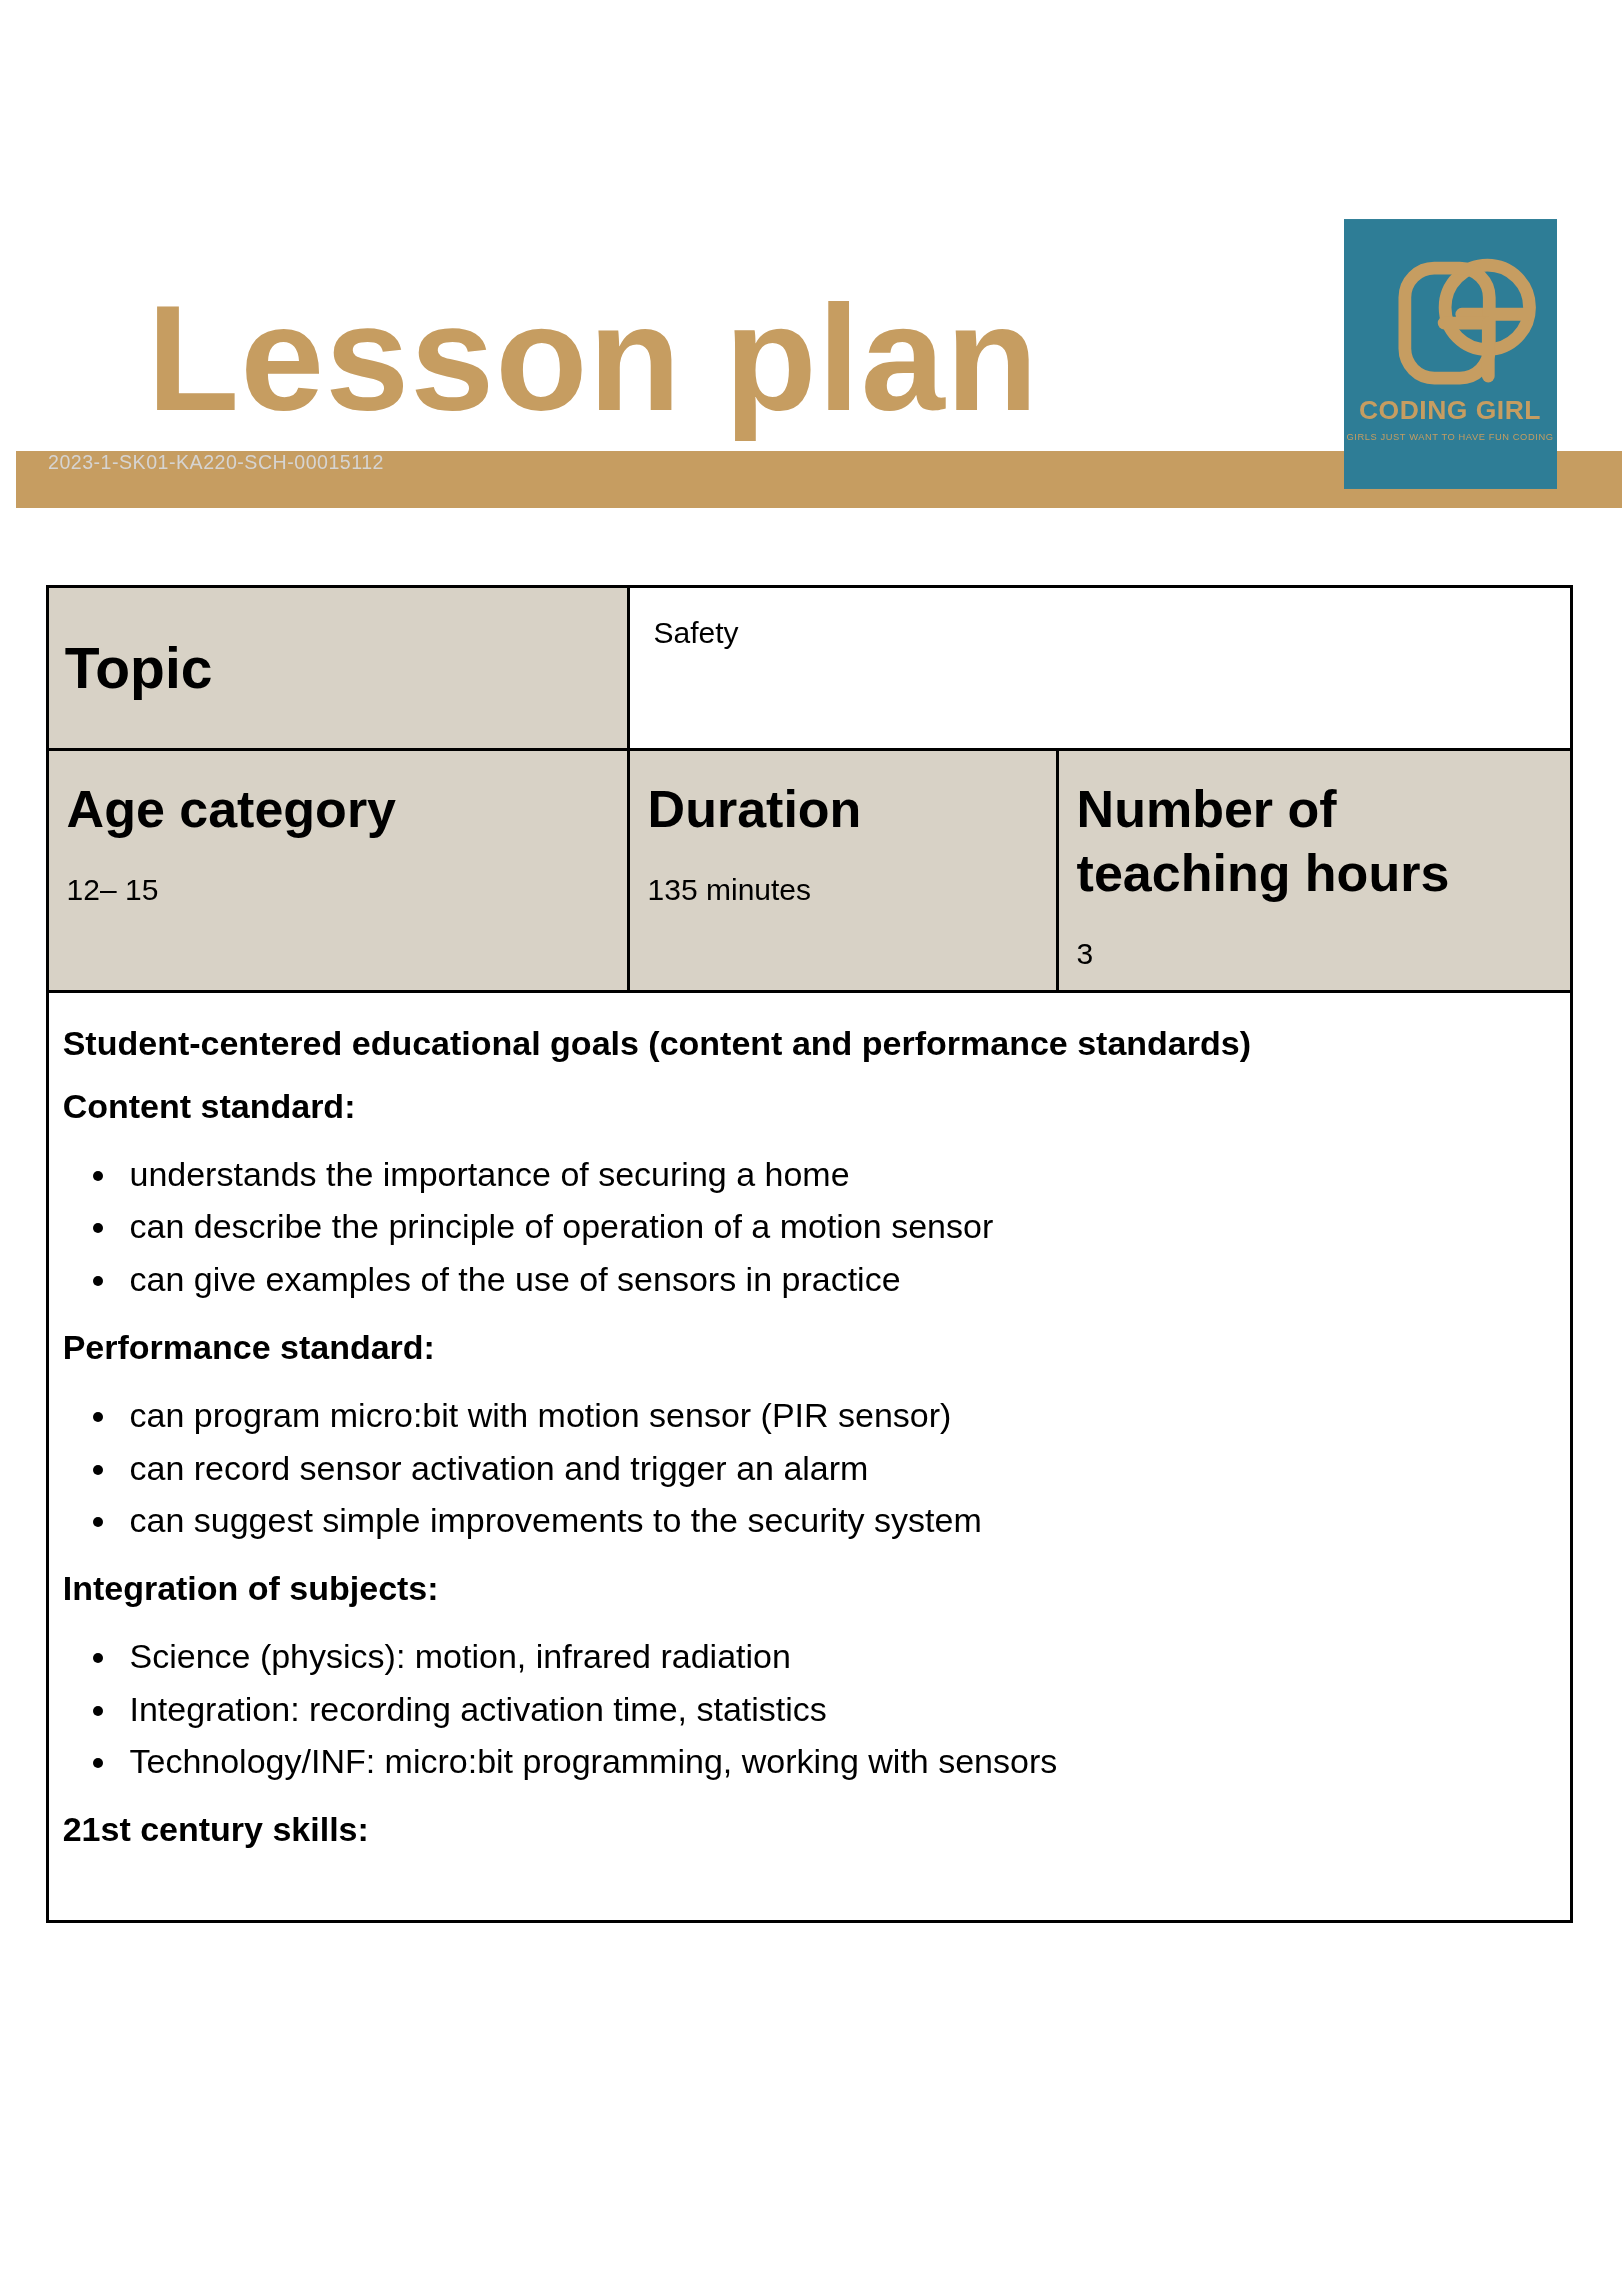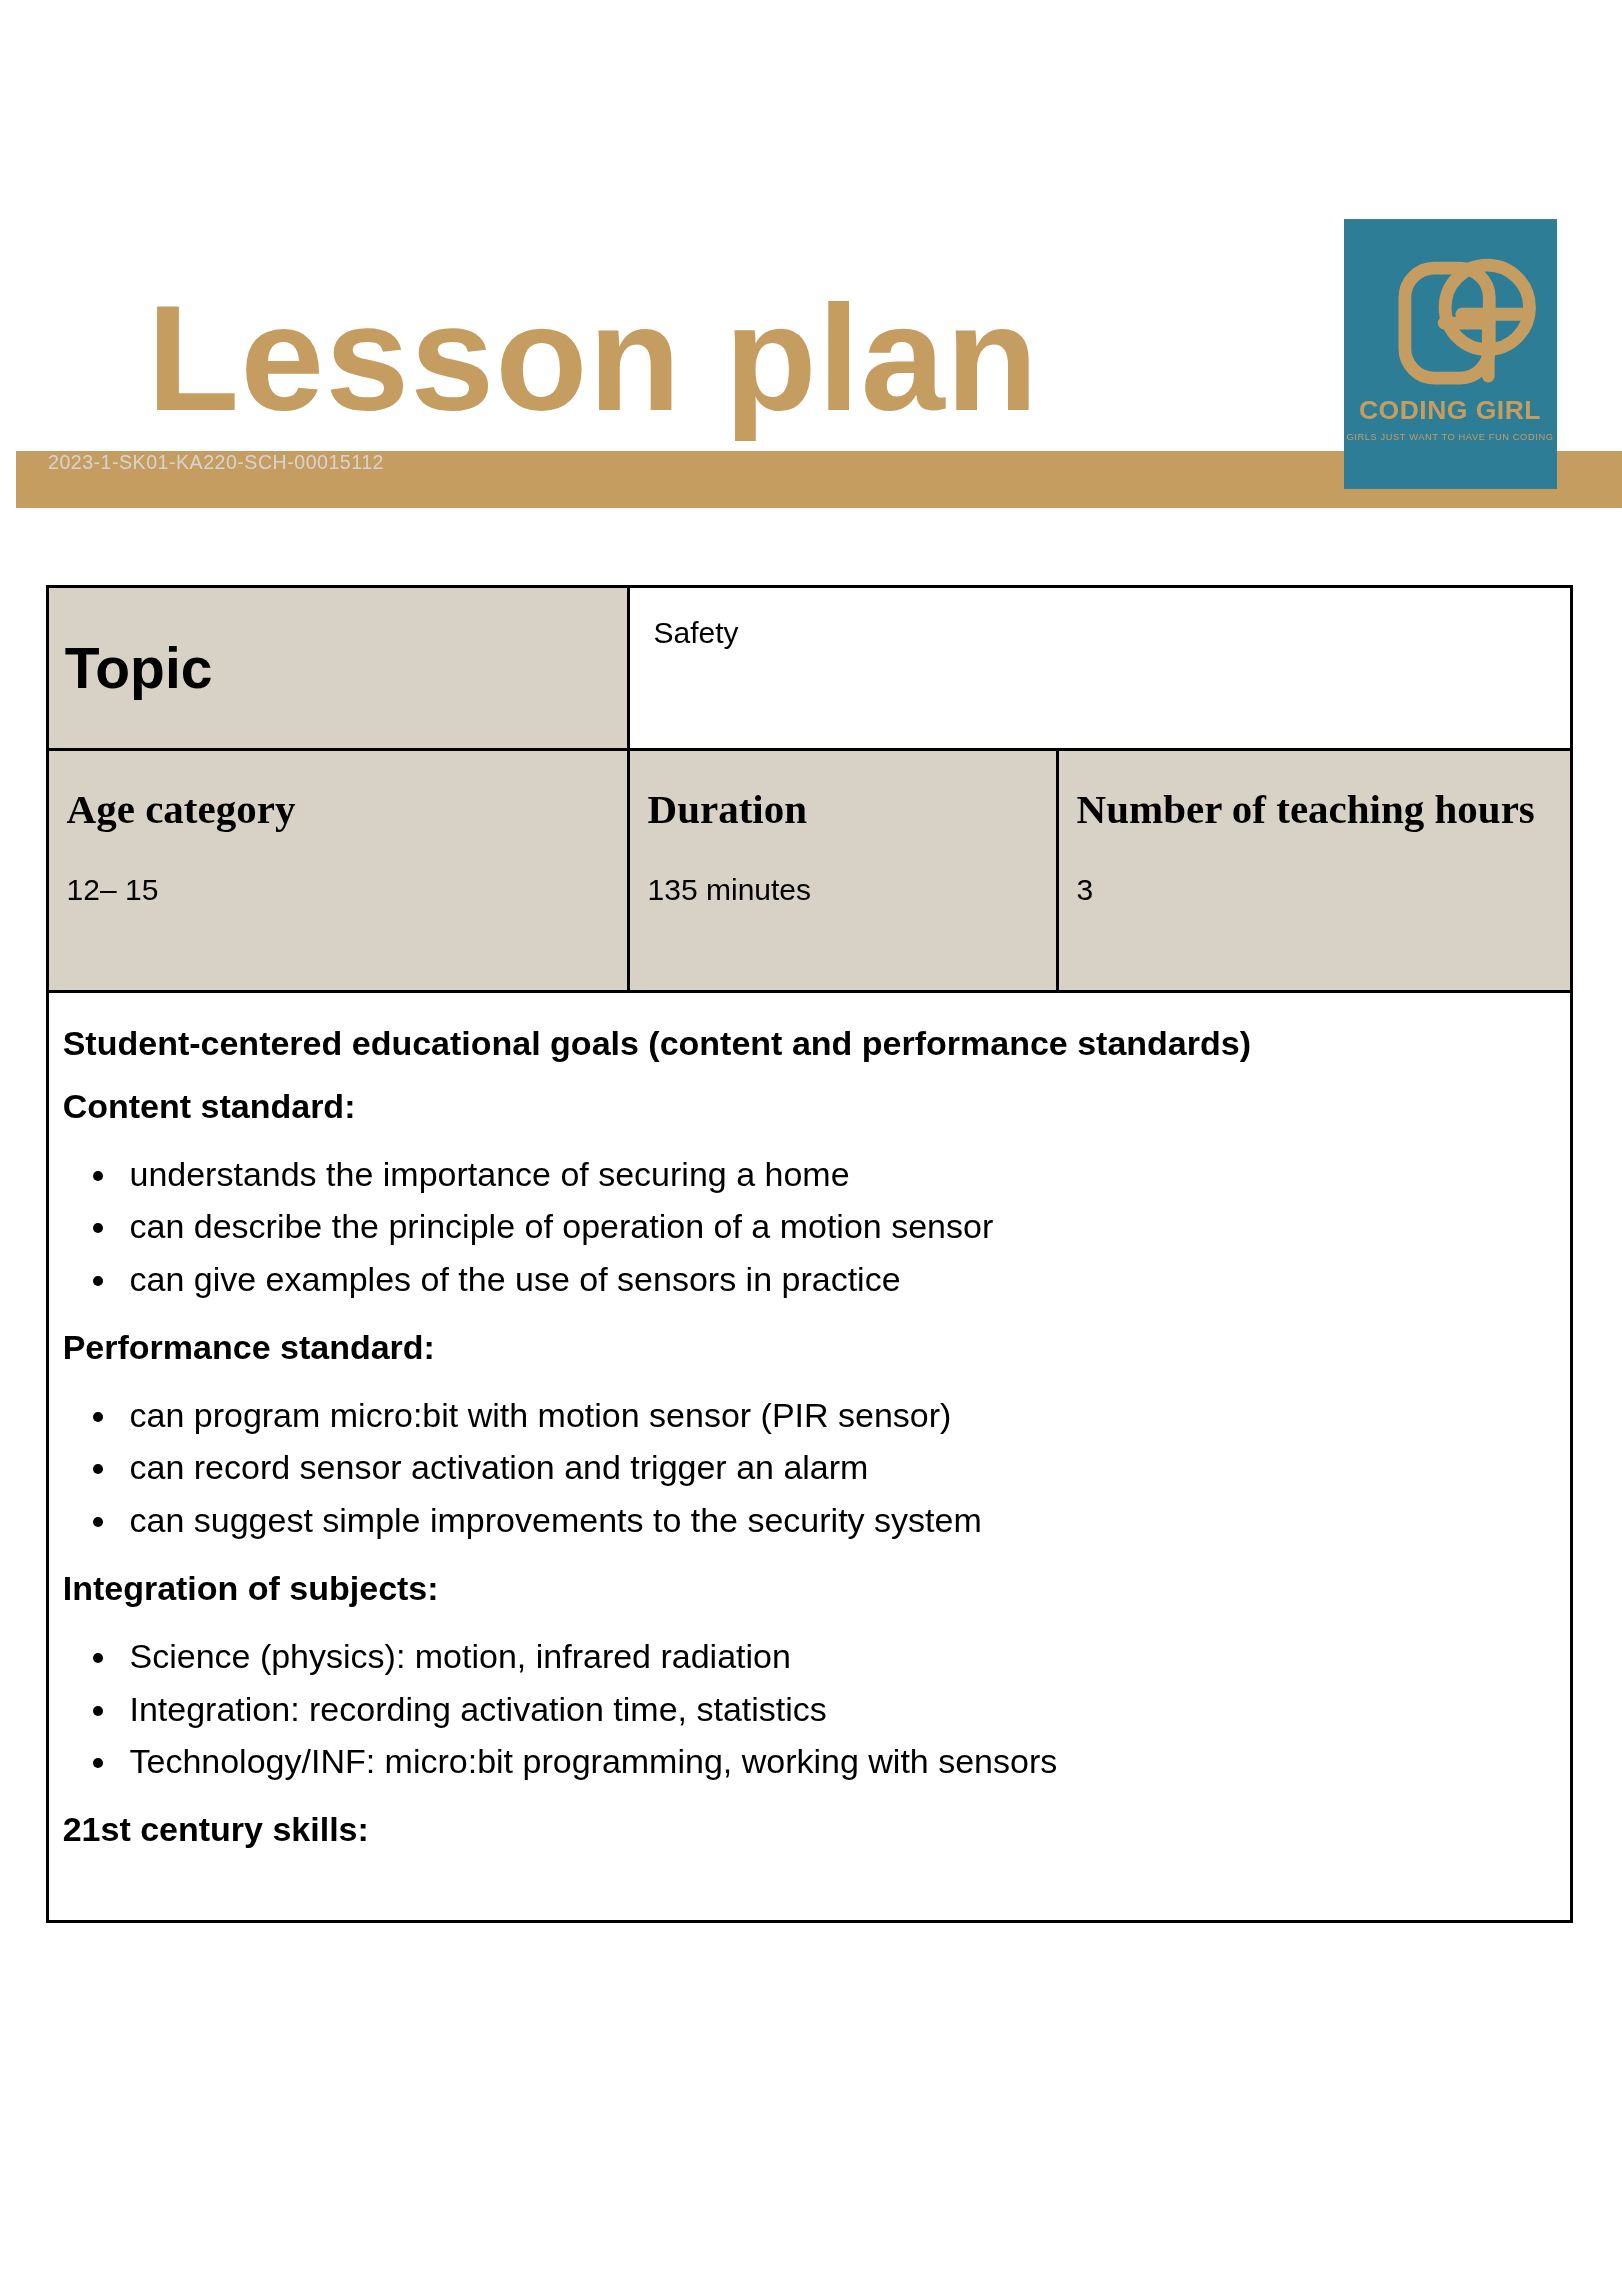--- a/index.html
+++ b/index.html
@@ -86,23 +86,22 @@
     vertical-align:top;
     padding:27.4px 23.5px;
   }
   .info-cell{
     background:var(--cell-beige);
     vertical-align:top;
     padding:25.5px 19.6px 19.6px 17.6px;
   }
   .info-label{
     font-weight:bold;
-    font-size:41px;
+    font-size:52px;
     line-height:64px;
-    font-family:Liberation Serif, serif;
   }
   .info-value{
     font-size:30px;
     line-height:35px;
     margin-top:31px;
   }
   .goals-cell{
     background:#ffffff;
     vertical-align:top;
     padding:19.6px 33px 45px 13.7px;

